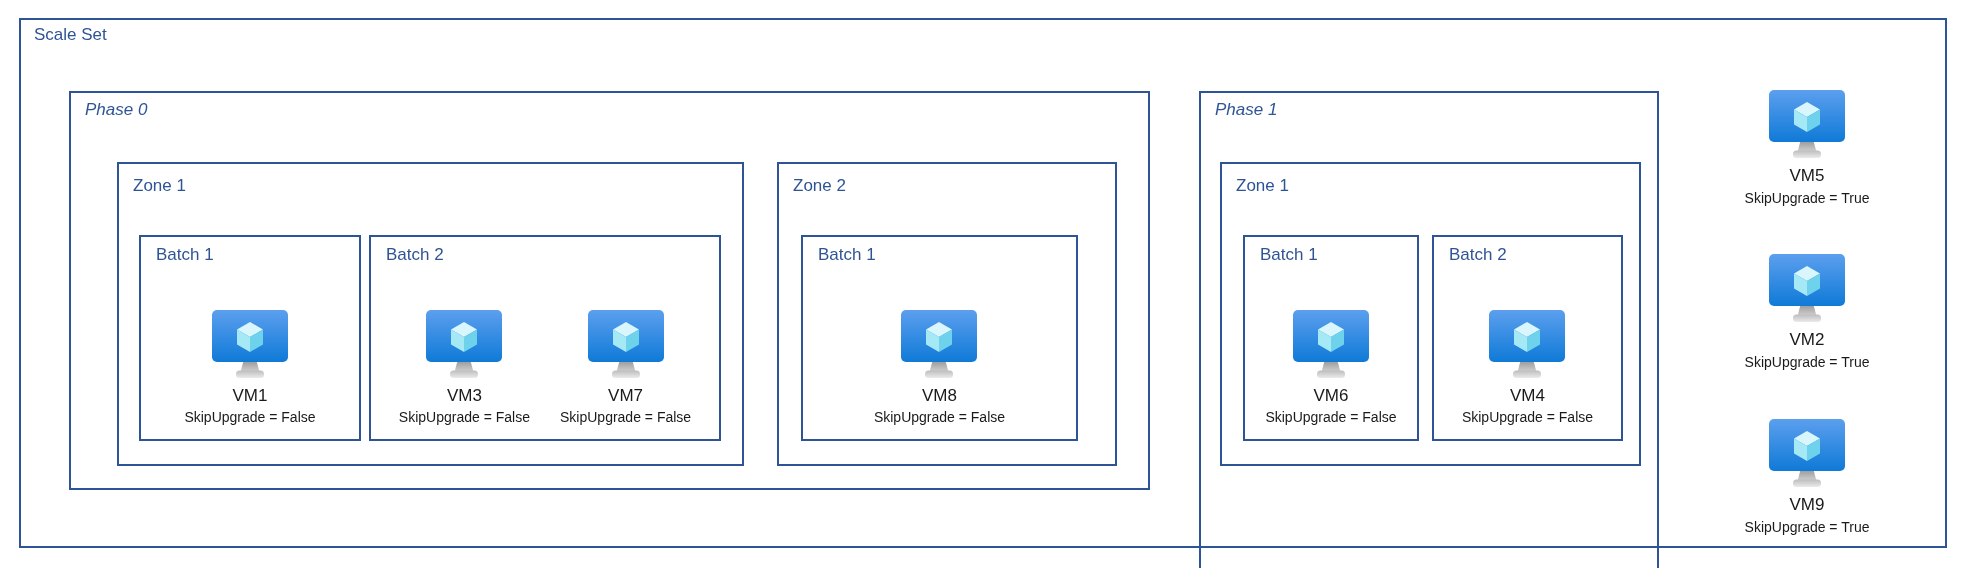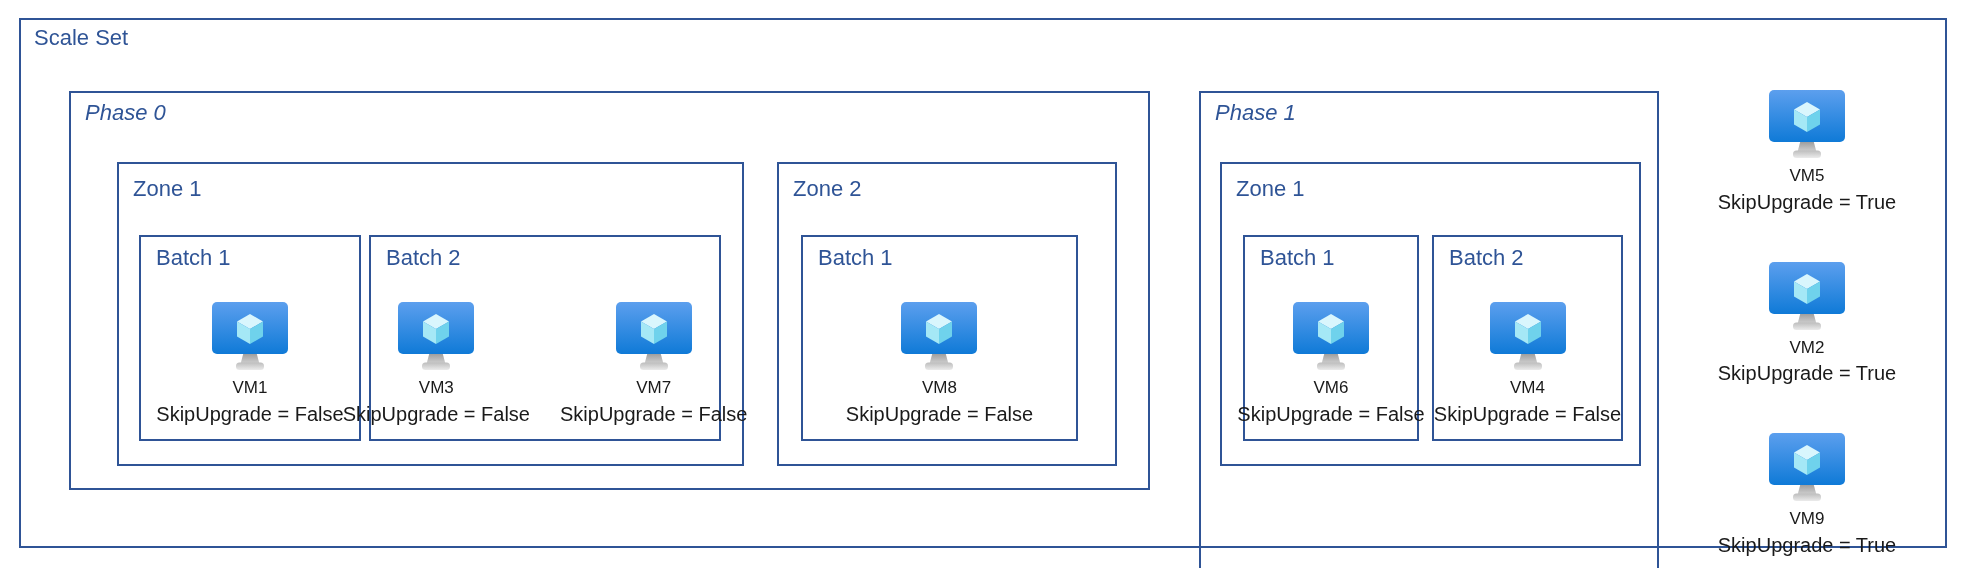--- a/index.html
+++ b/index.html
@@ -10,21 +10,21 @@
     font-family: "Liberation Sans", sans-serif;
     overflow: hidden;
   }
   .box {
     position: absolute;
     border: 2px solid var(--border, #2F5496);
     background: transparent;
   }
   .box-label {
     color: var(--label-text, #2F5496);
-    font-size: 22px;
+    font-size: 17px;
     line-height: 1.15;
     white-space: nowrap;
   }
   
   .scale-set { left: 19px; top: 18px; width: 1928px; height: 530px; }
   .scale-set > .box-label { position: absolute; left: 13px; top: 5px; }
 
   
   .phase-0 { left: 48px; top: 71px; width: 1081px; height: 399px; }
   .phase-1 { left: 1178px; top: 71px; width: 460px; height: 505px; }
@@ -65,21 +65,21 @@
   }
   .vm-icon { display: block; }
   .vm-name {
     margin-top: 5px;
     font-size: 17px;
     color: var(--vm-text, #1A1A1A);
     line-height: 1.1;
   }
   .vm-skip {
     margin-top: 4px;
-    font-size: 20px;
+    font-size: 14px;
     color: var(--vm-text, #1A1A1A);
     line-height: 1.2;
     white-space: nowrap;
   }
 
   
   .standalone-vms {
     position: absolute;
     left: 1701px; top: 70px;
     width: 170px;

